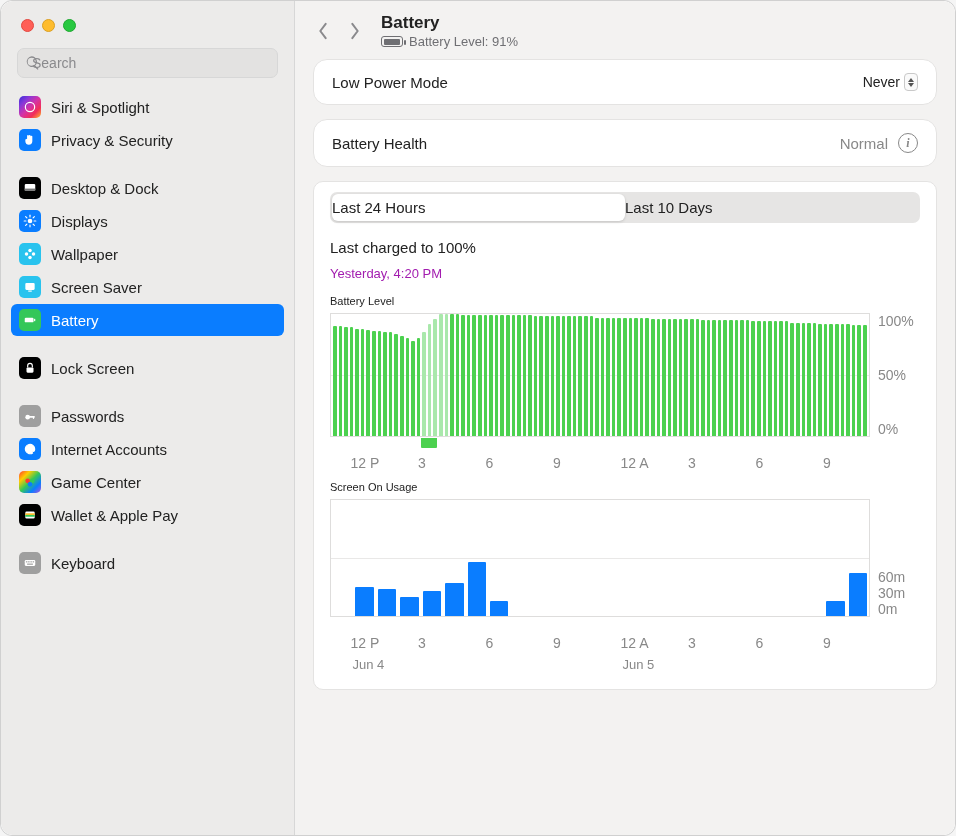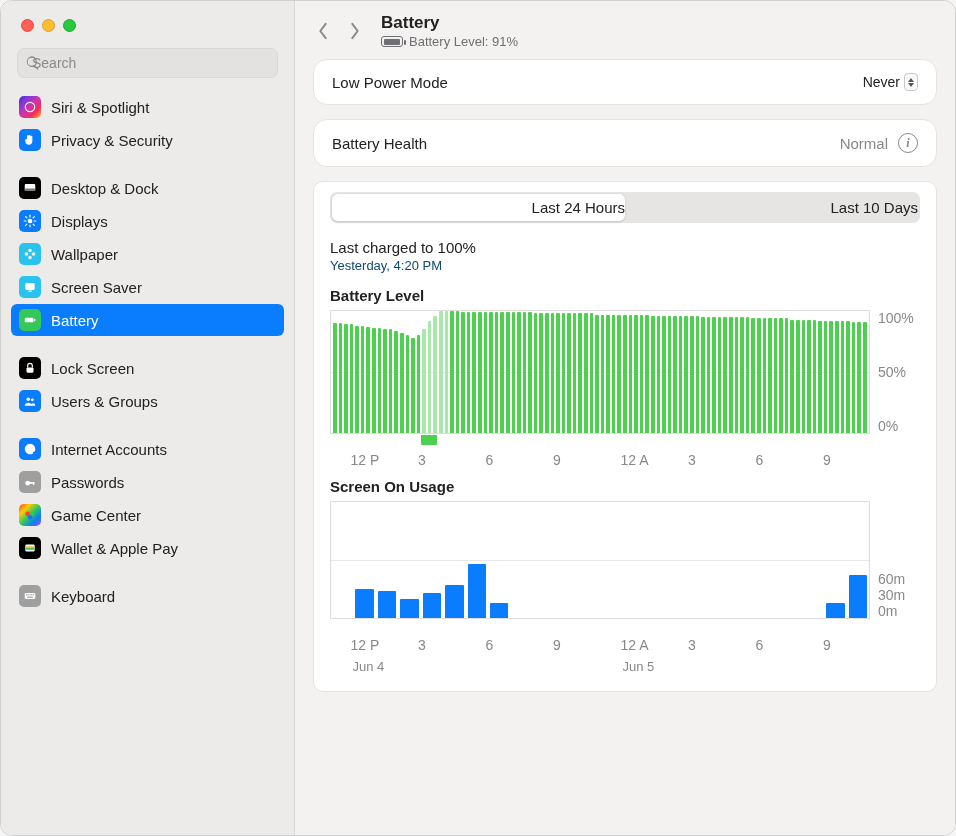--- a/index.html
+++ b/index.html
@@ -169,43 +169,43 @@
   
   .segment {
     display:flex;
     background:#e6e5e4;
     border-radius:7px;
     padding:2px;
     margin-bottom: 12px;
   }
   .seg-btn {
     flex:1;
-    text-align:right;
+    text-align:left;
     padding: 5px 0;
     border-radius:6px;
     font-size:15px;
     color:#222;
   }
   .seg-btn.active {
     background:#fff;
     box-shadow: 0 1px 3px rgba(0,0,0,0.15);
     font-weight: 500;
   }
 
   .chart-card {
     background:#fff;
     border:1px solid #e4e3e2;
     border-radius:10px;
     padding: 10px 16px 16px 16px;
     display:flex; flex-direction:column;
   }
   .last-charged-title { font-size:15px; color:#222; margin-top: 4px;}
-  .last-charged-sub { font-size:13px; color:#0c4a6e; margin-top:2px; margin-bottom: 14px;}
-
-  .chart-title { font-size:15px; font-weight:700; color:#222; margin-bottom:6px;}
+  .last-charged-sub { font-size:13px; color:#a21caf; margin-top:10px; margin-bottom: 14px;}
+
+  .chart-title { font-size:11px; font-weight:400; color:#222; margin-bottom:6px;}
   .chart-wrap {
     display:flex;
   }
   .chart-area {
     flex:1;
     position:relative;
   }
   .y-axis {
     width: 50px;
     display:flex; flex-direction:column; justify-content:space-between;
@@ -379,50 +379,39 @@
         <div class="sb-sep"></div>
         <div class="sb-item">
           <div class="sb-icon" style="background: rgb(0, 0, 0);">
             <svg viewBox="0 0 24 24">
               <rect x="6" y="11" width="12" height="9" rx="2" fill="#fff"></rect>
               <path d="M8 11V8a4 4 0 018 0v3" fill="none" stroke="#fff" stroke-width="2"></path>
             </svg>
           </div>
           <span>Lock Screen</span>
         </div>
-        <div class="sb-item">
-          <div class="sb-icon" style="background: rgb(10, 125, 255);">
-            <svg viewBox="0 0 24 24" fill="#fff">
-              <circle cx="9" cy="9" r="3"></circle>
-              <circle cx="16" cy="10" r="2.5"></circle>
-              <path d="M3 20c0-3 3-5 6-5s6 2 6 5"></path>
-              <path d="M13 20c0-2.4 2-4 4-4s4 1.5 4 4"></path>
-            </svg>
-          </div>
-          <span>Users &amp; Groups</span>
-        </div>
         <div class="sb-sep"></div>
-        <div class="sb-item">
-          <div class="sb-icon" style="background: rgb(10, 125, 255);">
-            <svg viewBox="0 0 24 24" fill="none" stroke="#fff" stroke-width="2">
-              <circle cx="12" cy="12" r="3.2"></circle>
-              <path d="M15.2 12v1.5c0 1.5 1 2.5 2.3 2.5 1.6 0 2.5-1.5 2.5-4a8 8 0 10-3 6.3"></path>
-            </svg>
-          </div>
-          <span>Internet Accounts</span>
-        </div>
         <div class="sb-item">
           <div class="sb-icon" style="background: rgb(159, 159, 159);">
             <svg viewBox="0 0 24 24" fill="#fff">
               <circle cx="8" cy="14" r="4"></circle>
               <rect x="10" y="12" width="10" height="3"></rect>
               <rect x="17" y="12" width="2" height="5"></rect>
             </svg>
           </div>
           <span>Passwords</span>
+        </div>
+        <div class="sb-item">
+          <div class="sb-icon" style="background: rgb(10, 125, 255);">
+            <svg viewBox="0 0 24 24" fill="none" stroke="#fff" stroke-width="2">
+              <circle cx="12" cy="12" r="3.2"></circle>
+              <path d="M15.2 12v1.5c0 1.5 1 2.5 2.3 2.5 1.6 0 2.5-1.5 2.5-4a8 8 0 10-3 6.3"></path>
+            </svg>
+          </div>
+          <span>Internet Accounts</span>
         </div>
         <div class="sb-item">
           <div class="sb-icon" style="background: linear-gradient(135deg, rgb(255, 59, 48), rgb(255, 204, 0), rgb(52, 199, 89), rgb(10, 125, 255), rgb(175, 82, 222));">
             <svg viewBox="0 0 24 24">
               <circle cx="8" cy="10" r="4" fill="#ff3b30"></circle>
               <circle cx="16" cy="10" r="4" fill="#34c759"></circle>
               <circle cx="12" cy="16" r="4" fill="#0a7dff"></circle>
             </svg>
           </div>
           <span>Game Center</span>

